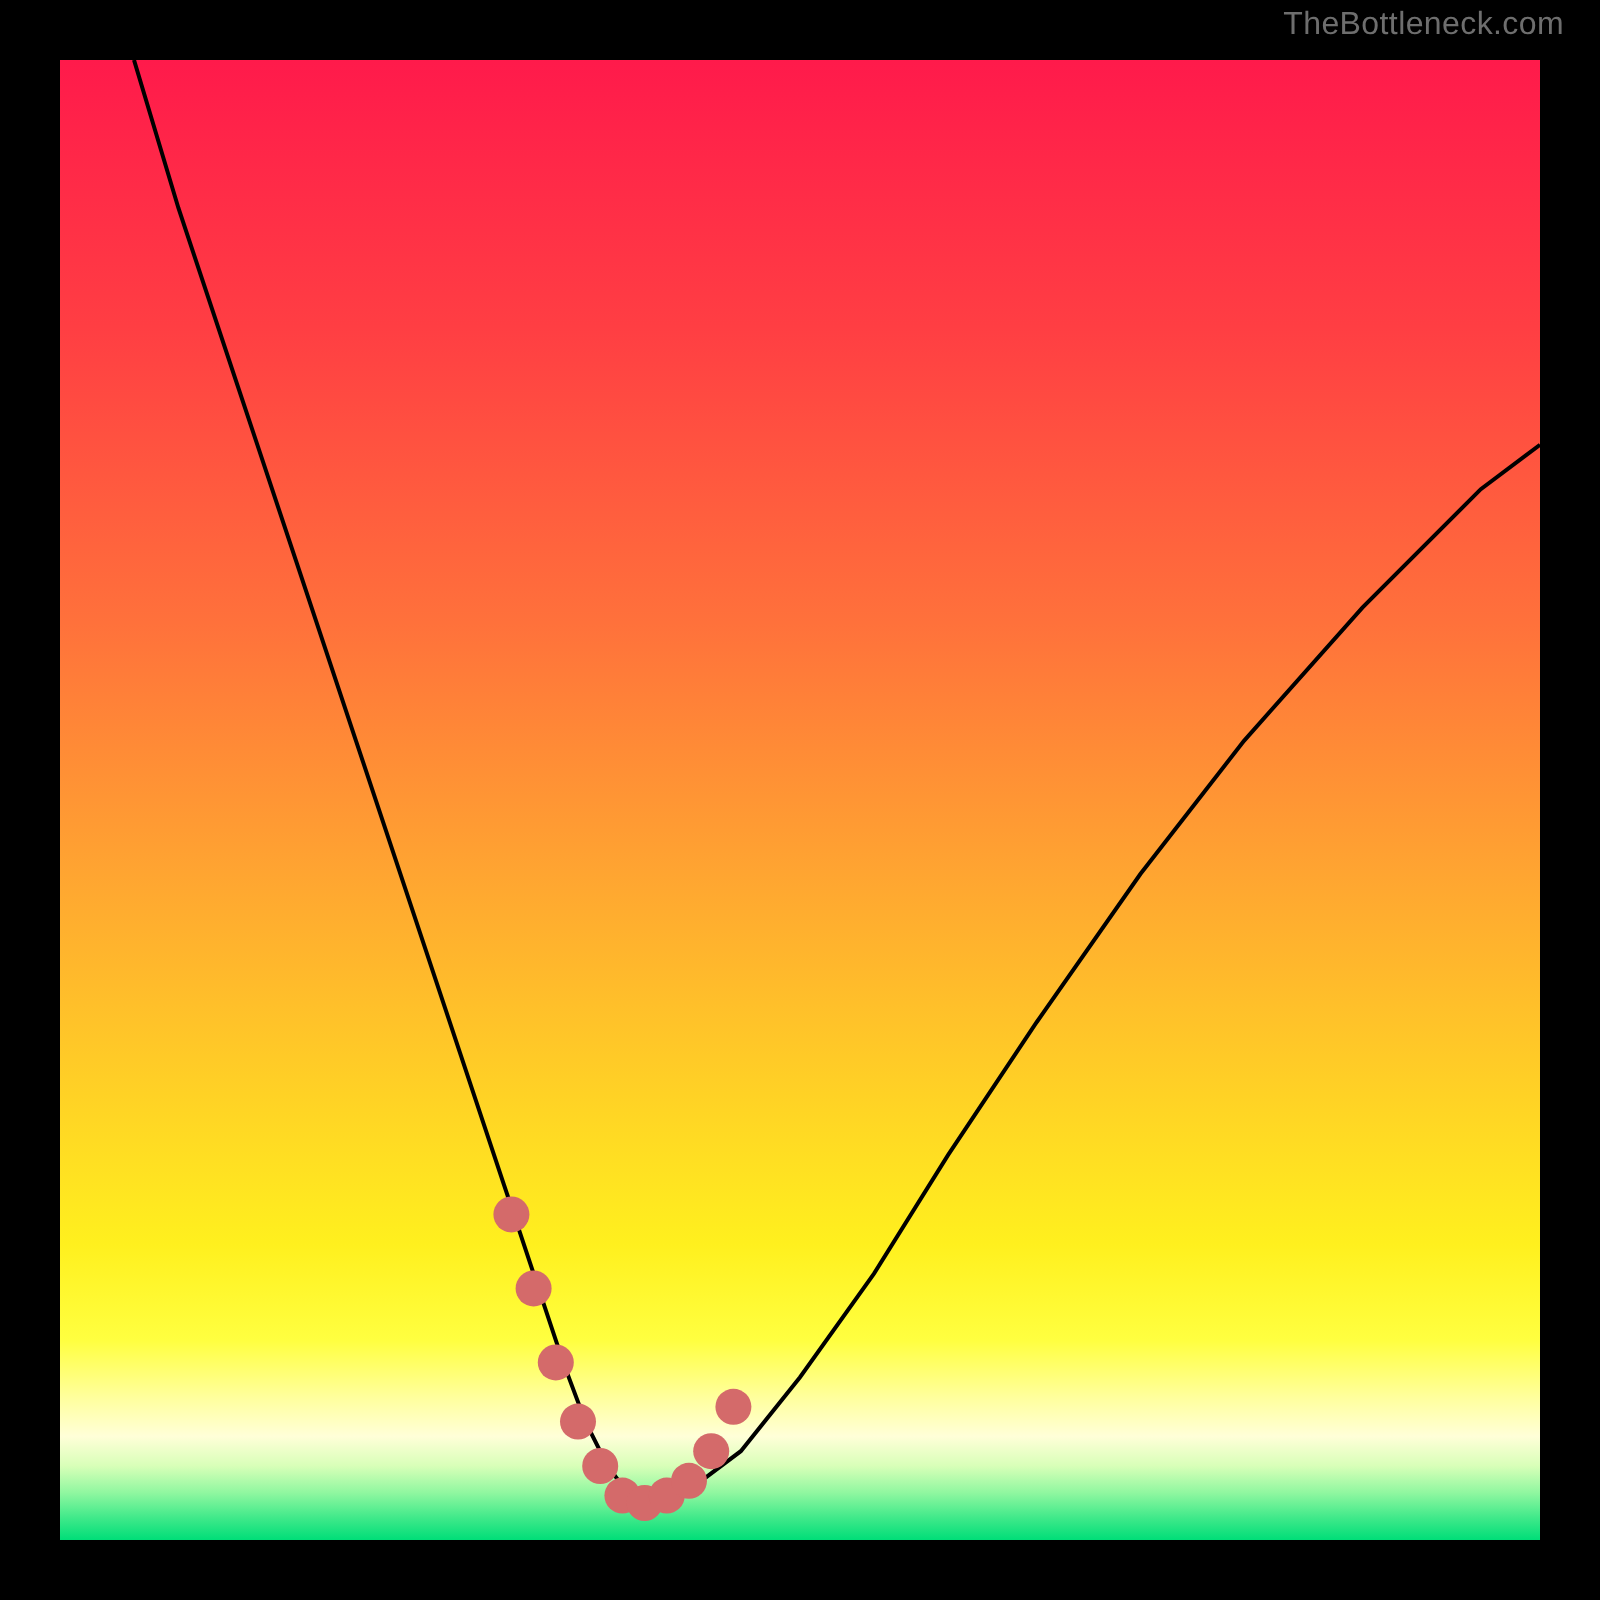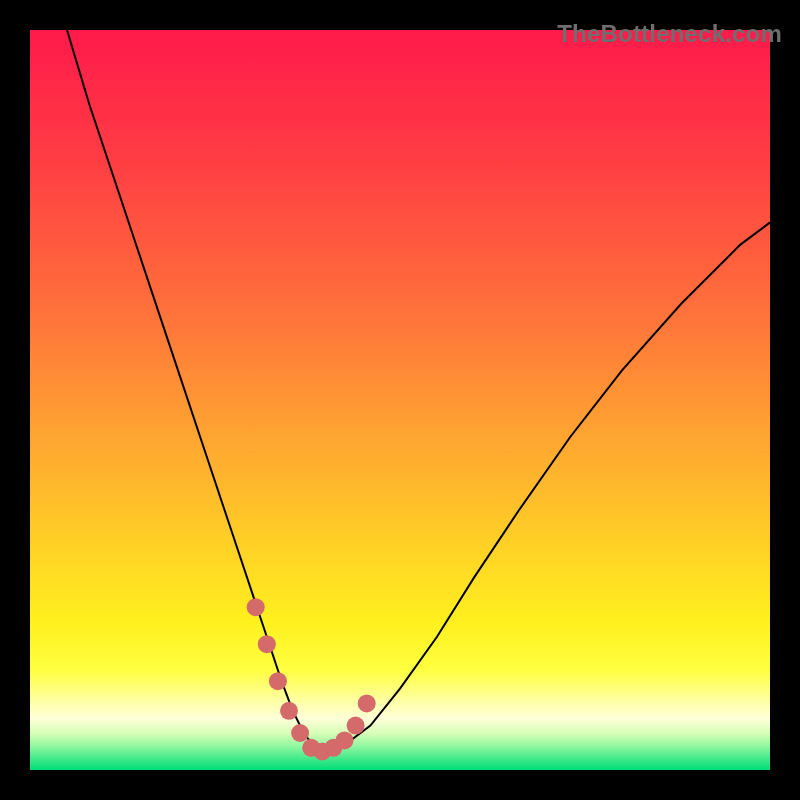--- a/index.html
+++ b/index.html
@@ -36,25 +36,25 @@
   }
   .curve-svg {
     position: absolute;
     top: 0;
     left: 0;
     width: 100%;
     height: 100%;
   }
   .watermark {
     position: absolute;
-    top: 20px;
+    top: 4px;
     right: 18px;
     color: #6e6e6e;
-    font-size: 24px;
-    font-weight: 700;
+    font-size: 16px;
+    font-weight: 400;
     letter-spacing: 0.2px;
   }
 </style>
 </head>
 <body>
 
 <div class="frame">
 
   <div class="plot-area">
 

